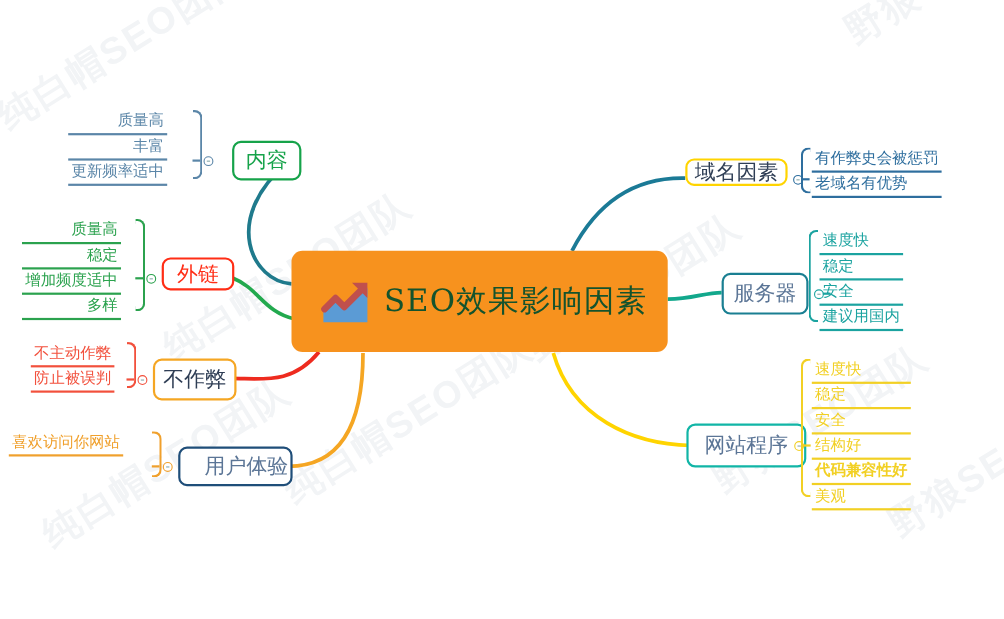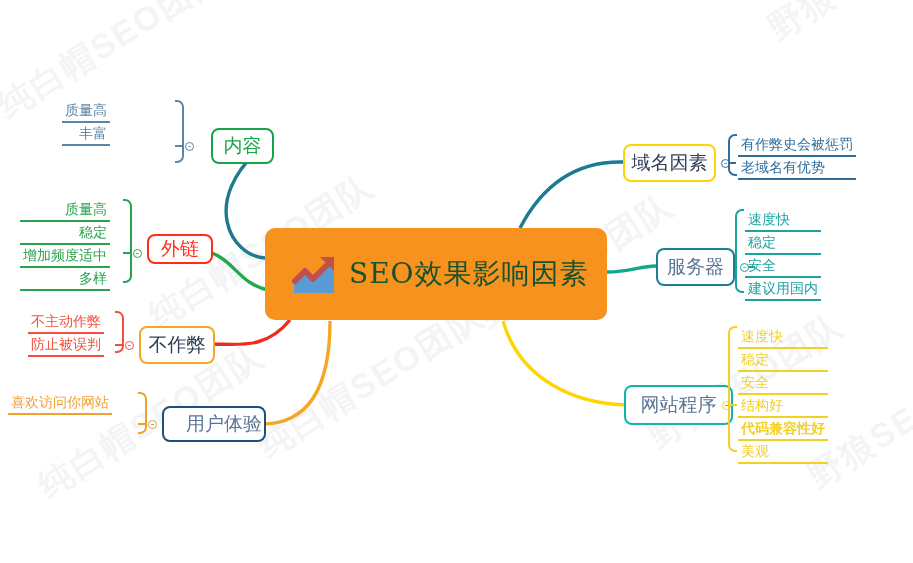--- a/index.html
+++ b/index.html
@@ -133,20 +133,21 @@
   </div>
 
   <div id="branch-layer">
       <div class="node" style="left: 211px; top: 128px; width: 63px; height: 36px; border-color: rgb(22, 163, 74); color: rgb(22, 163, 74);">
         <span>内容</span>
       </div>
       <div class="toggle" style="top: 141.5px; left: 185px; border-color: rgb(91, 134, 168);"></div>
       <div class="subgroup" style="left: 62px; top: 100px; text-align: right; color: rgb(91, 134, 168);">
         <div class="subitem" style="border-bottom: 2px solid rgb(91, 134, 168);"><span>质量高</span></div>
         <div class="subitem" style="border-bottom: 2px solid rgb(91, 134, 168);"><span>丰富</span></div>
+        <div class="subitem" style="border-bottom: 2px solid rgb(91, 134, 168);"><span>更新频率适中</span></div>
       </div>
       <div class="bracket" style="top: 100px; height: 63px; width: 9px; left: 175px; border-right: 2px solid rgb(91, 134, 168); border-top: 2px solid rgb(91, 134, 168); border-bottom: 2px solid rgb(91, 134, 168); border-radius: 0px 7px 7px 0px;"></div>
       <div class="bracket" style="top: 145px; height: 0px; width: 7px; border-top: 2px solid rgb(91, 134, 168); left: 175px;"></div>
       <div class="node" style="left: 147px; top: 234px; width: 66px; height: 30px; border-color: rgb(255, 45, 21); color: rgb(255, 45, 21);">
         <span>外链</span>
       </div>
       <div class="toggle" style="top: 248.5px; left: 133px; border-color: rgb(43, 162, 78);"></div>
       <div class="subgroup" style="left: 20px; top: 199px; text-align: right; color: rgb(43, 162, 78);">
         <div class="subitem" style="border-bottom: 2px solid rgb(43, 162, 78);"><span>质量高</span></div>
         <div class="subitem" style="border-bottom: 2px solid rgb(43, 162, 78);"><span>稳定</span></div>
@@ -167,21 +168,21 @@
       <div class="bracket" style="top: 344px; height: 0px; width: 7px; border-top: 2px solid rgb(242, 80, 60); left: 115px;"></div>
       <div class="node" style="left: 162px; top: 406px; width: 104px; height: 36px; border-color: rgb(31, 78, 121); color: rgb(91, 117, 150); padding-left: 32px;">
         <span>用户体验</span>
       </div>
       <div class="toggle" style="top: 419.5px; left: 148px; border-color: rgb(240, 160, 44);"></div>
       <div class="subgroup" style="left: 8px; top: 392px; text-align: right; color: rgb(240, 160, 44);">
         <div class="subitem" style="border-bottom: 2px solid rgb(240, 160, 44);"><span>喜欢访问你网站</span></div>
       </div>
       <div class="bracket" style="top: 392px; height: 42px; width: 9px; left: 138px; border-right: 2px solid rgb(240, 160, 44); border-top: 2px solid rgb(240, 160, 44); border-bottom: 2px solid rgb(240, 160, 44); border-radius: 0px 7px 7px 0px;"></div>
       <div class="bracket" style="top: 423px; height: 0px; width: 7px; border-top: 2px solid rgb(240, 160, 44); left: 138px;"></div>
-      <div class="node" style="left: 623px; top: 144px; width: 93px; height: 38px; border-color: rgb(255, 212, 0); color: rgb(47, 62, 85);">
+      <div class="node" style="left: 623px; top: 144px; width: 93px; height: 25px; border-color: rgb(255, 212, 0); color: rgb(47, 62, 85);">
         <span>域名因素</span>
       </div>
       <div class="toggle" style="top: 158.5px; left: 721px; border-color: rgb(46, 110, 158);"></div>
       <div class="subgroup" style="left: 738px; top: 134px; text-align: left; color: rgb(46, 110, 158);">
         <div class="subitem" style="border-bottom: 2px solid rgb(46, 110, 158);"><span>有作弊史会被惩罚</span></div>
         <div class="subitem" style="border-bottom: 2px solid rgb(46, 110, 158);"><span>老域名有优势</span></div>
       </div>
       <div class="bracket" style="top: 134px; height: 42px; width: 9px; left: 728px; border-left: 2px solid rgb(46, 110, 158); border-top: 2px solid rgb(46, 110, 158); border-bottom: 2px solid rgb(46, 110, 158); border-radius: 7px 0px 0px 7px;"></div>
       <div class="bracket" style="top: 162px; height: 0px; width: 7px; border-top: 2px solid rgb(46, 110, 158); left: 729px;"></div>
       <div class="node" style="left: 656px; top: 248px; width: 79px; height: 38px; border-color: rgb(26, 127, 146); color: rgb(91, 117, 150);">

